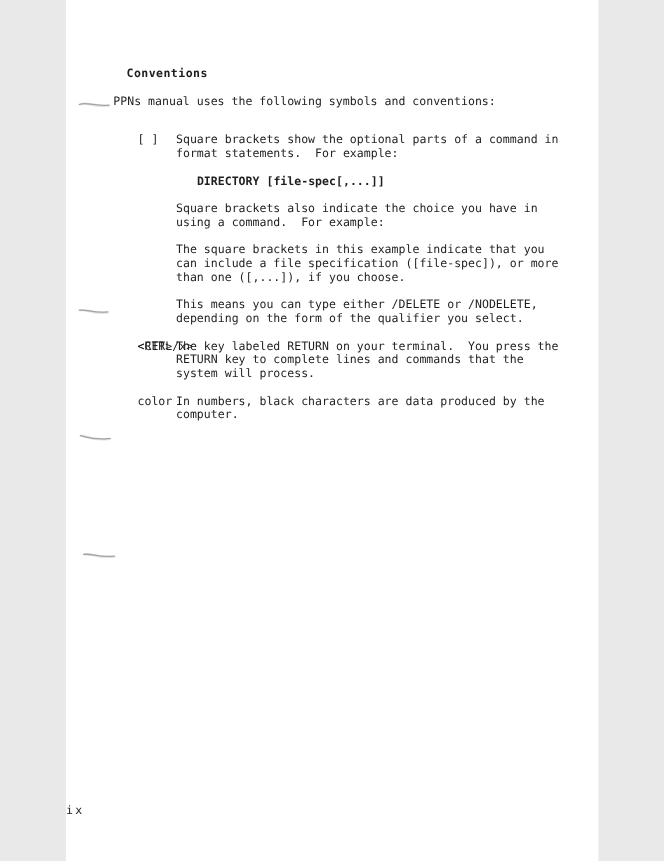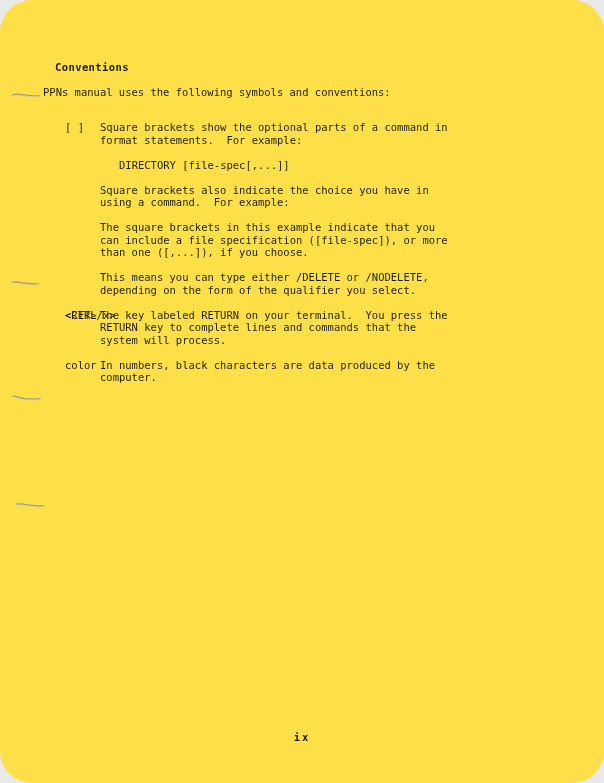--- a/index.html
+++ b/index.html
@@ -2,30 +2,29 @@
 <html><head>
 <meta charset="utf-8">
 <style>
   html, body {
     margin: 0;
     padding: 0;
     background: #e9e9e9;
   }
   .page {
     position: relative;
-    width: 604px;
+    width: 484px;
     height: 783px;
     margin: 0 auto;
-    background: #fde047;
+    background: #ffffff;
     overflow: hidden;
     font-family: "DejaVu Sans Mono", "Liberation Mono", monospace;
     font-size: 10.5px;
     line-height: 12.5px;
     color: #1e1e1e;
-    border-radius: 32px;
   }
   .heading {
     position: absolute;
     left: 55px;
     top: 61px;
     font-weight: bold;
     letter-spacing: 0.4px;
     white-space: pre;
   }
   .intro {
@@ -53,29 +52,29 @@
     margin-left: 100px;
     width: 372px;
   }
   .blocks .para {
     margin: 0 0 12.5px 0;
     white-space: pre-wrap;
   }
   .blocks .code {
     margin: 0 0 12.5px 19px;
     white-space: pre;
+    font-weight: bold;
   }
   .pageno {
     position: absolute;
     left: 0;
     right: 0;
     top: 731px;
-    text-align: center;
+    text-align: left;
     letter-spacing: 2px;
-    font-weight: bold;
   }
   .scan-mark {
     position: absolute;
     width: 32px;
     height: 11px;
     pointer-events: none;
   }
   .scan-mark path {
     fill: none;
     stroke: #8f8f8f;

